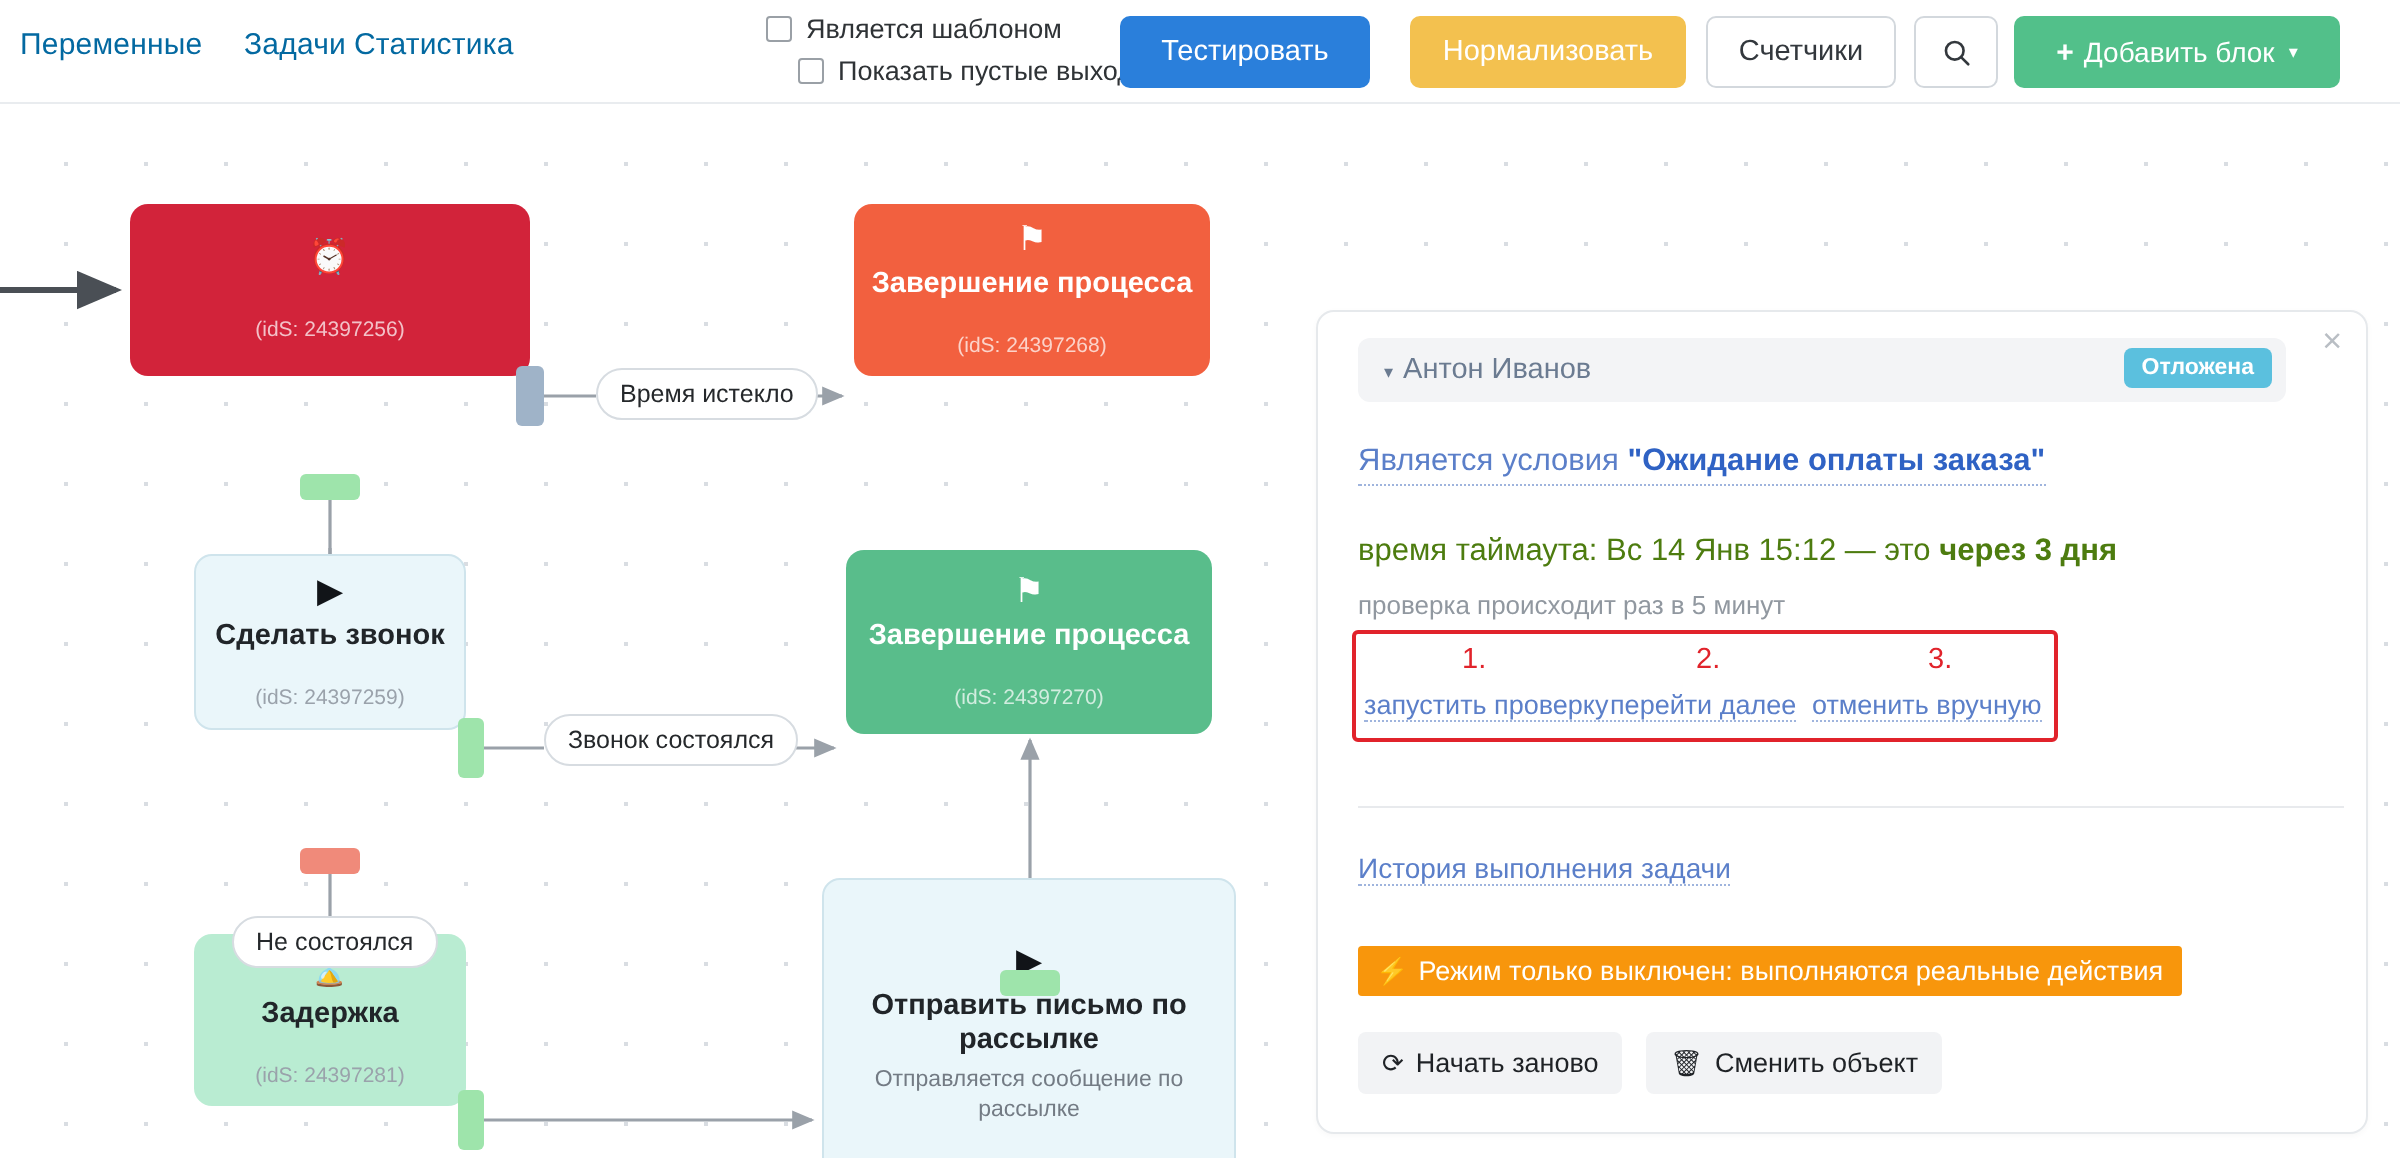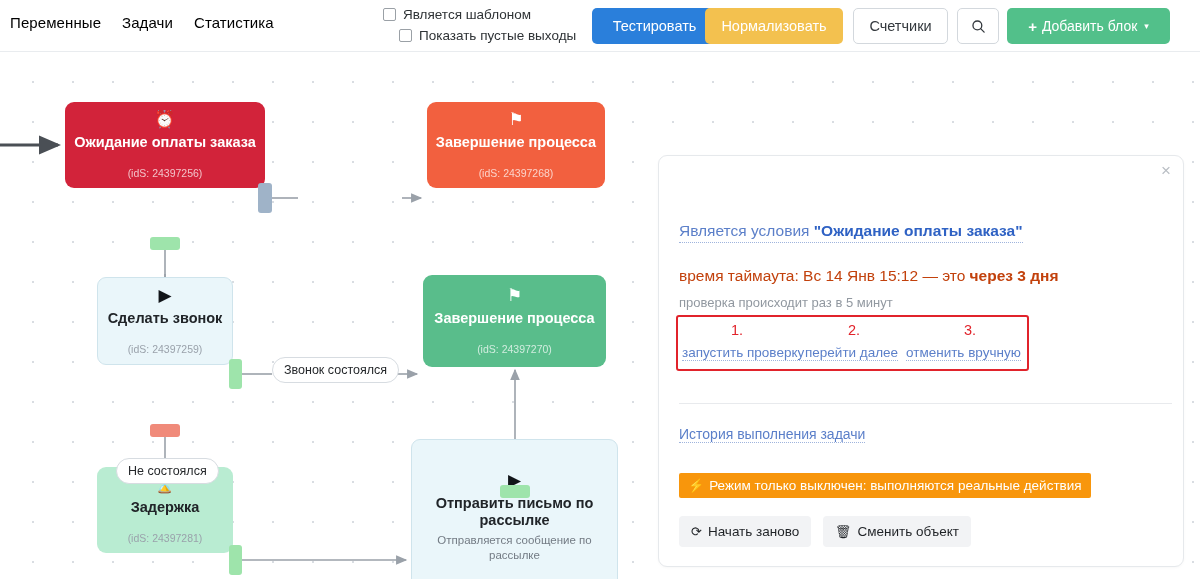--- a/index.html
+++ b/index.html
@@ -14,27 +14,27 @@
   
   #topbar {
     position: absolute; left: 0; top: 0;
     width: 1200px; height: 52px;
     background: #ffffff;
     border-bottom: 1px solid #e9ecef;
     z-index: 30;
   }
   .nav-tab {
     position: absolute; top: 14px;
-    font-size: 15px; color: #000000;
+    font-size: 15px; color: #0369a1;
     letter-spacing: .1px;
     cursor: pointer;
   }
   #nav0 { left: 10px; }
   #nav1 { left: 122px; }
-  #nav2 { left: 194px; }
+  #nav2 { left: 177px; }
 
   .chk-row {
     position: absolute; left: 383px;
     display: flex; align-items: center; gap: 7px;
     font-size: 13.5px; color: #2f3336;
     cursor: pointer; white-space: nowrap;
   }
   #chk-row-0 { top: 7px; }
   #chk-row-1 { top: 28px; padding-left: 16px; }
   .chk-box {
@@ -50,21 +50,21 @@
     height: 36px;
     border-radius: 5px;
     font-size: 14.5px;
     display: flex; align-items: center; justify-content: center;
     cursor: pointer;
     border: 1px solid transparent;
     white-space: nowrap;
     user-select: none;
   }
   #btn-test {
-    left: 592px; top: 8px; width: 125px;
+    left: 560px; top: 8px; width: 125px;
     background: #2a7fdb; color: #fff;
   }
   #btn-norm {
     left: 705px; top: 8px; width: 138px;
     background: #f3c14f; color: #fff;
   }
   #btn-counters {
     left: 853px; top: 8px; width: 95px;
     background: #fff; color: #33383d;
     border: 1px solid #d3d8dd;
@@ -193,21 +193,21 @@
     position: absolute; left: 20px; top: 66px;
     font-size: 15.5px; color: #5b7fc9;
     border-bottom: 1px dotted #9fb4dd;
     padding-bottom: 2px;
     cursor: pointer;
   }
   #cond-line b { color: #2f62c4; }
 
   #timeout-line {
     position: absolute; left: 20px; top: 111px;
-    font-size: 15.5px; color: #c2410c;
+    font-size: 15.5px; color: #4d7c0f;
   }
   #timeout-line b { font-weight: bold; }
   #check-freq {
     position: absolute; left: 20px; top: 139px;
     font-size: 13px; color: #9198a0;
   }
 
   #action-box {
     position: absolute; left: 17px; top: 159px;
     width: 353px; height: 56px;
@@ -329,21 +329,20 @@
     <line x1="165" y1="385" x2="165" y2="406" stroke="#9aa1a9" stroke-width="1.6"></line>
     <line x1="165" y1="431" x2="165" y2="412" stroke="#9aa1a9" stroke-width="1.6" marker-end="url(#ah)"></line>
 
     <line x1="242" y1="508" x2="406" y2="508" stroke="#9aa1a9" stroke-width="1.6" marker-end="url(#ah)"></line>
 
     <line x1="515" y1="433" x2="515" y2="318" stroke="#9aa1a9" stroke-width="1.6" marker-end="url(#ah)"></line>
   </svg>
 
   <div class="node node-solid" id="node-wait">
     <div class="nicon">⏰</div>
-    <div class="ntitle">Ожидание оплаты заказа</div>
     <div class="nid">(idS: 24397256)</div>
   </div>
 
   <div class="node node-solid" id="node-end1">
     <div class="nicon">⚑</div>
     <div class="ntitle">Завершение процесса</div>
     <div class="nid">(idS: 24397268)</div>
   </div>
 
   <div class="node node-light" id="node-call">
@@ -371,25 +370,32 @@
     <div class="nid">(idS: 24397285)</div>
   </div>
 
   <div class="port" id="port-wait-right"></div>
   <div class="port" id="port-wait-bottom"></div>
   <div class="port" id="port-call-right"></div>
   <div class="port" id="port-call-bottom"></div>
   <div class="port" id="port-delay-right"></div>
   <div class="port" id="port-mail-top"></div>
 
+  <div class="edge-label" id="lbl-timeout">Время истекло</div>
   <div class="edge-label" id="lbl-callok">Звонок состоялся</div>
   <div class="edge-label" id="lbl-callfail">Не состоялся</div>
 
   <div id="panel">
 
+    <div id="panel-head">
+      <span id="panel-owner">
+        <span id="caret-owner">▾</span><span>Антон Иванов</span>
+      </span>
+      <span id="status-badge">Отложена</span>
+    </div>
     <span id="panel-close">×</span>
 
     <div id="cond-line">
       <span>Является условия </span><b>"Ожидание оплаты заказа"</b>
     </div>
 
     <div id="timeout-line">
       <span>время таймаута: Вс 14 Янв 15:12 — это </span><b>через 3 дня</b>
     </div>
 

